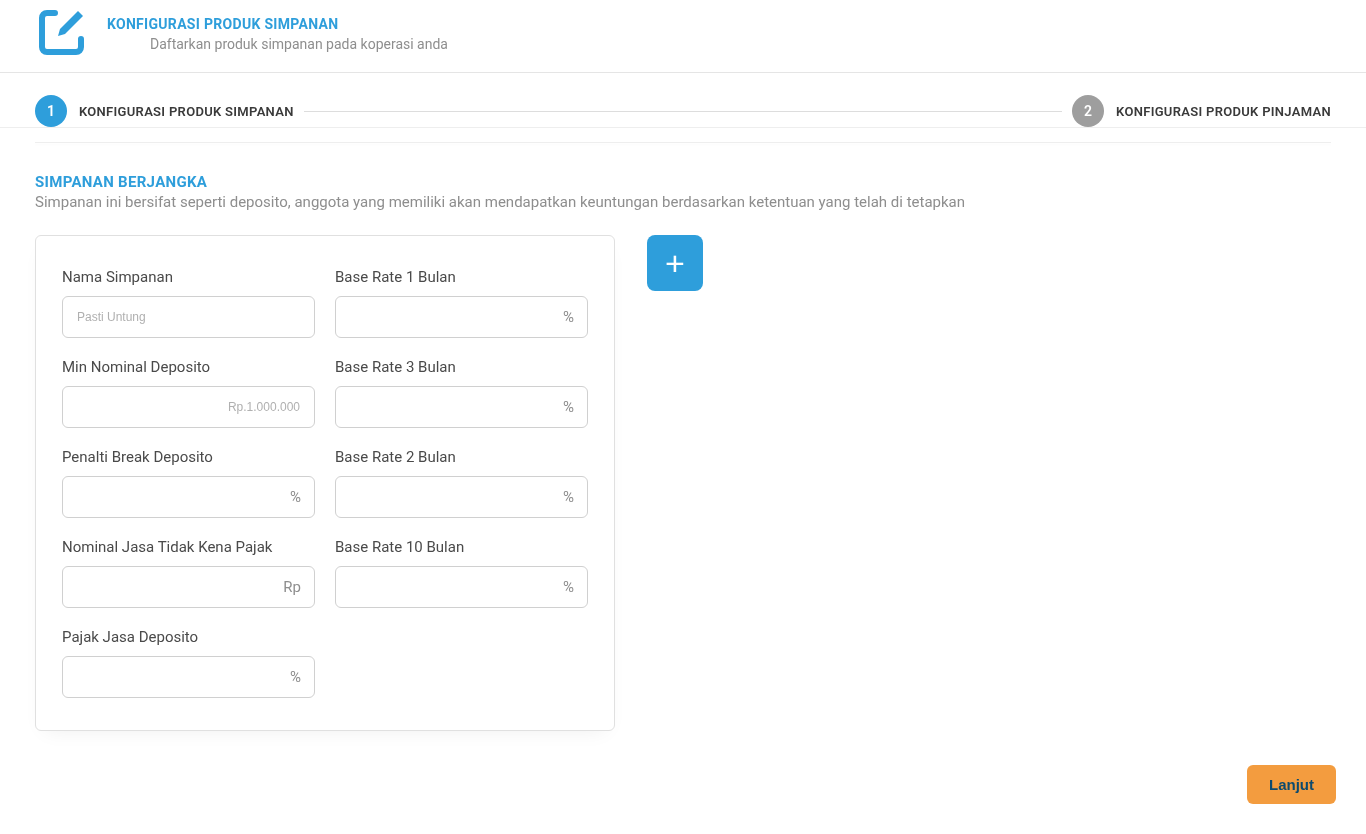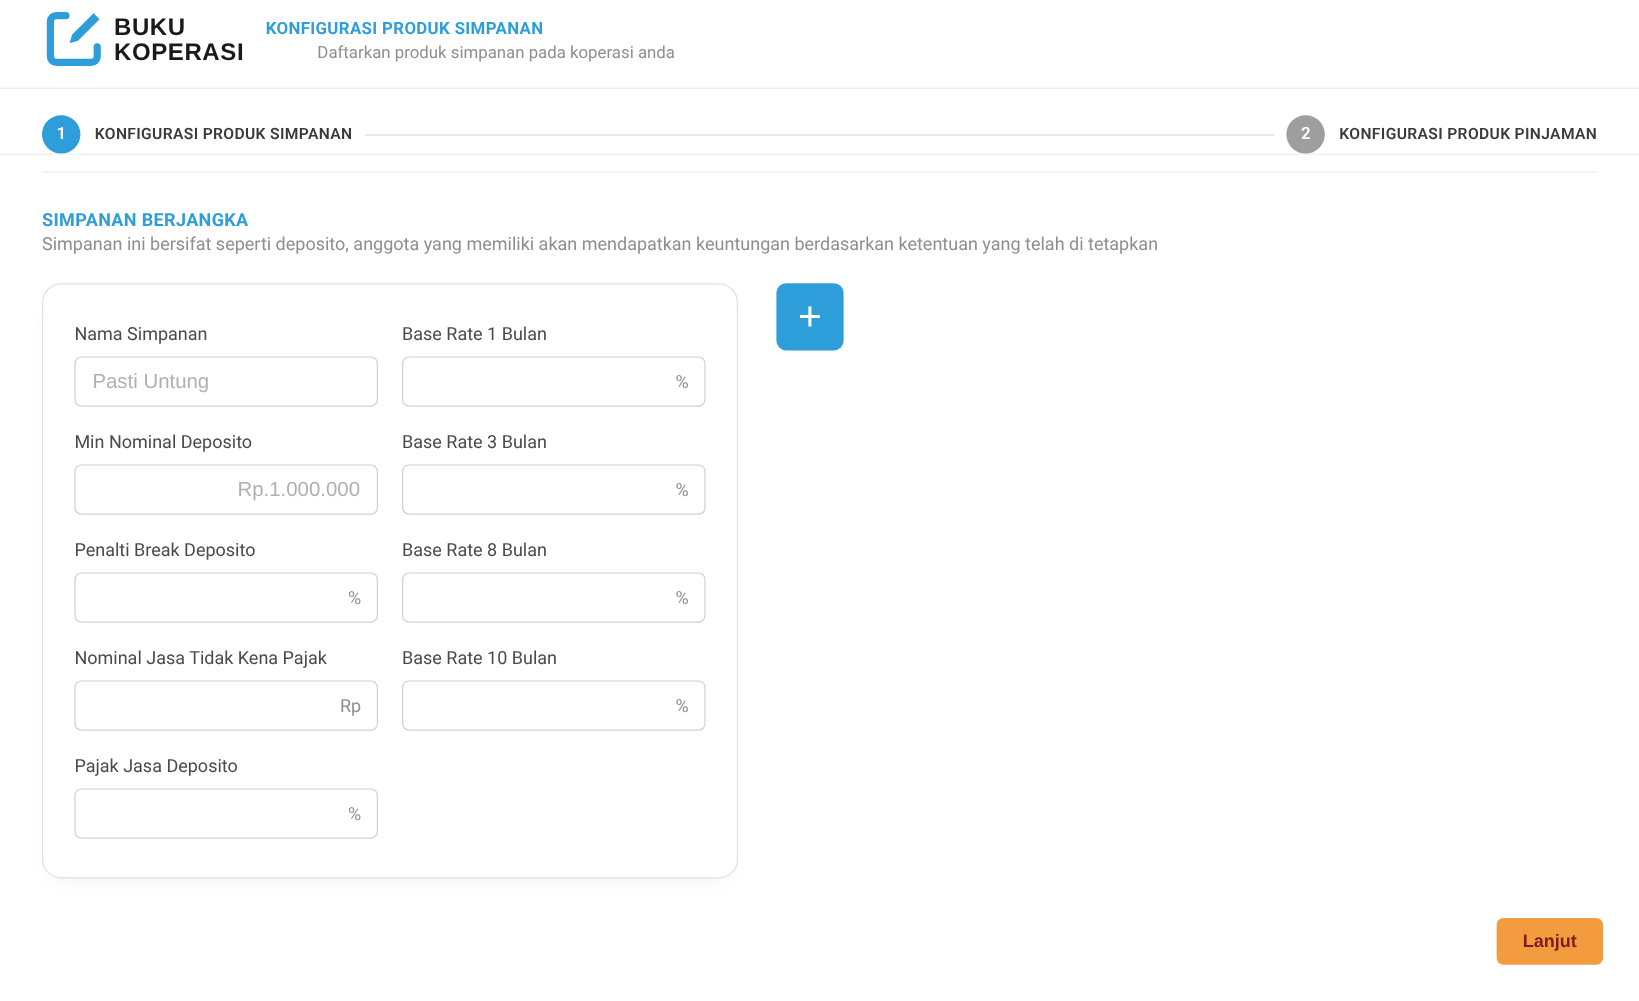--- a/index.html
+++ b/index.html
@@ -39,67 +39,63 @@
     .step-line { flex: 1; height: 1px; background: #ddd; margin: 0 10px; }
     .stepper-container { width:100%; }
     .stepper-hr { height:1px; background:#eee; margin: 14px 35px 0 35px; box-shadow: 0 2px 3px rgba(0,0,0,0.03);}
     
     .content { padding: 30px 35px 100px 35px; }
     .section-title { color:#2e9edb; font-weight:700; font-size:15px; letter-spacing:0.3px; }
     .section-desc { color:#8e8e8e; font-size:15px; margin-top: 2px; }
     
     .row { display:flex; gap: 32px; align-items:flex-start; margin-top: 24px; }
     .card {
-      border: 1px solid #e0e0e0; border-radius: 16px; padding: 32px 26px 32px 26px;
+      border: 1px solid #e0e0e0; border-radius: 6px; padding: 32px 26px 32px 26px;
       width: 580px; background:#fff;
       box-shadow: 0 8px 20px -10px rgba(0,0,0,0.08);
     }
     .card-columns { display:flex; gap: 20px; }
     .col { flex:1; display:flex; flex-direction:column; gap: 20px; }
     .field-label { font-size:15px; color:#4a4a4a; margin-bottom: 10px; display:block; }
     .input-wrap { position:relative; }
     .input {
       width:100%; height: 42px; border: 1px solid #d0d0d0; border-radius: 6px;
-      padding: 0 14px; font-size: 17px; color:#ec4899; background:#fff;
+      padding: 0 14px; font-size: 12px; color:#ec4899; background:#fff;
     }
     .input::placeholder { color:#b0b0b0; }
     .input.right { text-align: right; padding-right: 14px; }
     .input.right-with-suffix { text-align: right; padding-right: 40px; }
     .suffix {
       position:absolute; right: 14px; top: 50%; transform: translateY(-50%);
       color:#8e8e8e; font-size:15px; pointer-events:none;
     }
     
     .add-btn {
       width: 56px; height: 56px; border-radius: 8px; background:#2e9edb; color:#fff;
       display:flex; align-items:center; justify-content:center; cursor:pointer;
       font-size: 34px; font-weight:300; line-height:1; user-select:none; border:none;
     }
     
     .continue-btn {
       position: fixed; right: 30px; bottom: 30px;
-      background: #f39c3f; color:#7f1d1d; border:none; border-radius:6px;
+      background: #f39c3f; color:#0c4a6e; border:none; border-radius:6px;
       padding: 11px 22px; font-size:15px; font-weight:600; cursor:pointer;
     }
   </style>
 </head>
 <body>
 
 <div class="header">
   <div class="logo">
     <span>
       <svg width="54" height="54" viewBox="0 0 54 54" fill="none">
         <path d="M20 8 H12 C9 8 7 10 7 13 V42 C7 45 9 47 12 47 H41 C44 47 46 45 46 42 V34" stroke="#2e9edb" stroke-width="6" stroke-linecap="round" stroke-linejoin="round" fill="none"></path>
         <path d="M43 6 L48 11 L30 29 L23 31 L25 24 Z" fill="#2e9edb"></path>
       </svg>
     </span>
-    <div class="logo-text">
-      <div>BUKU</div>
-      <div>KOPERASI</div>
-    </div>
   </div>
   <div class="header-text">
     <div class="title">KONFIGURASI PRODUK SIMPANAN</div>
     <div class="subtitle">Daftarkan produk simpanan pada koperasi anda</div>
   </div>
 </div>
 
 <div class="stepper-container">
   <div class="stepper">
     <div class="step">
@@ -167,21 +163,21 @@
             </div>
           </div>
           <div>
             <label class="field-label">Base Rate 3 Bulan</label>
             <div class="input-wrap">
               <input class="input right-with-suffix" type="text" style="">
               <span class="suffix">%</span>
             </div>
           </div>
           <div>
-            <label class="field-label">Base Rate 8 Bulan</label>
+            <label class="field-label">Base Rate 2 Bulan</label>
             <div class="input-wrap">
               <input class="input right-with-suffix" type="text" style="">
               <span class="suffix">%</span>
             </div>
           </div>
           <div>
             <label class="field-label">Base Rate 10 Bulan</label>
             <div class="input-wrap">
               <input class="input right-with-suffix" type="text" style="">
               <span class="suffix">%</span>

